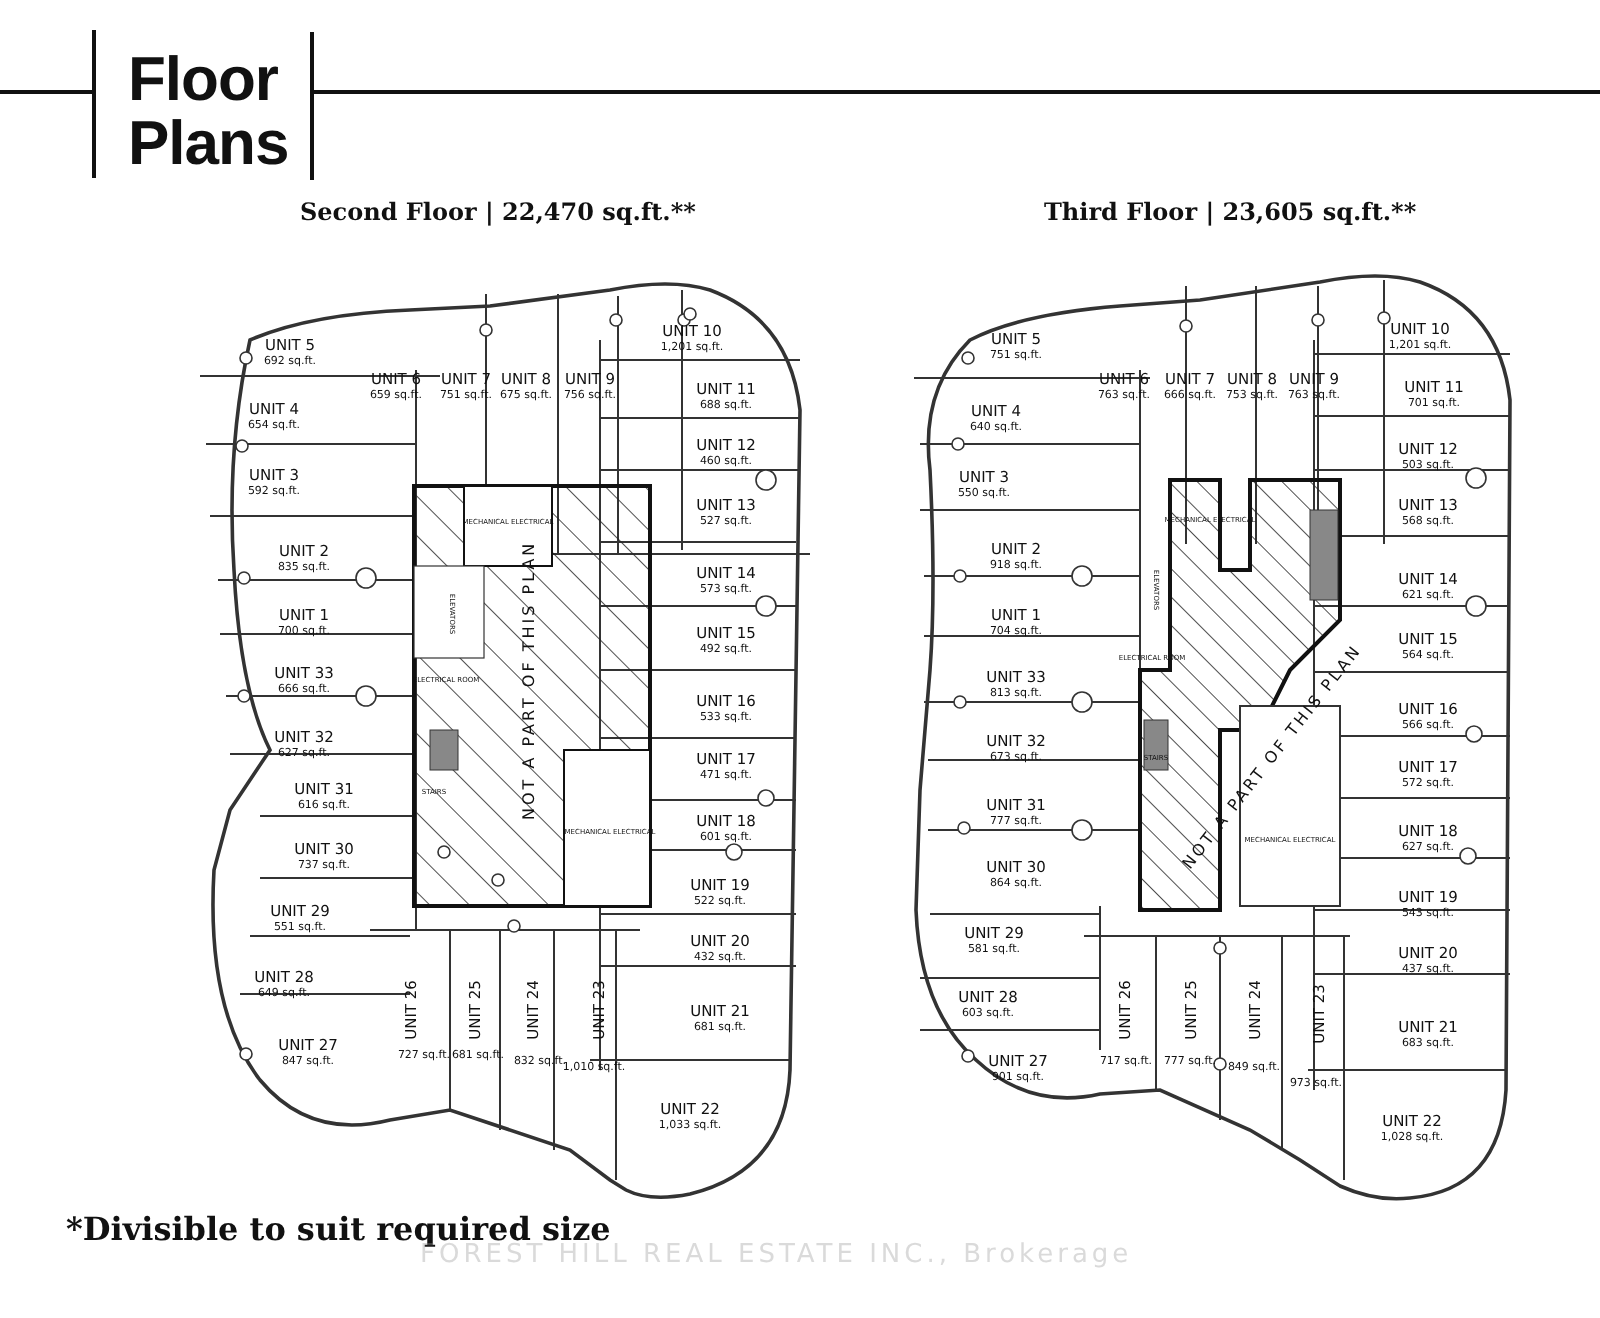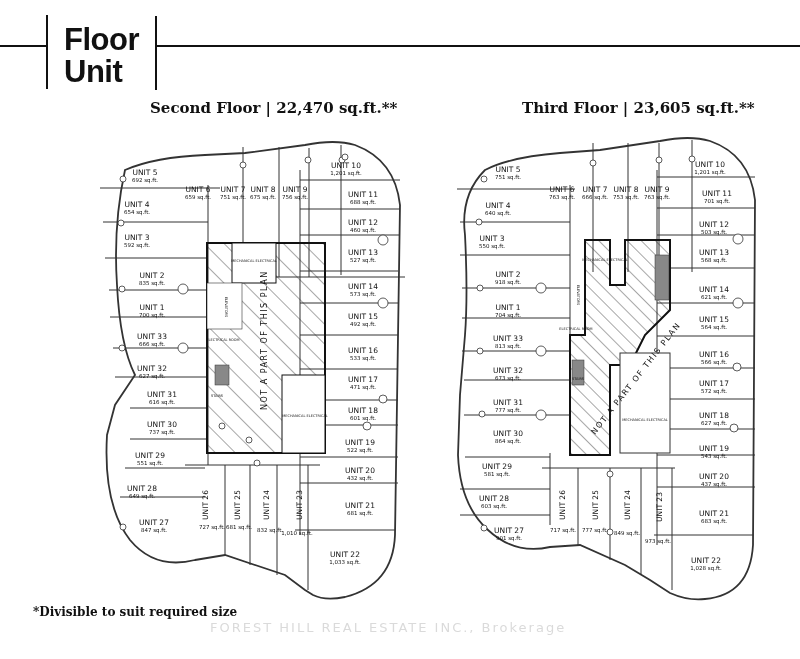--- a/index.html
+++ b/index.html
@@ -2,41 +2,41 @@
 <html><head>
 <meta charset="utf-8">
 <style>
   html, body { margin:0; padding:0; background:#fff; }
   body { width:800px; height:659px; position:relative; overflow:hidden;
          font-family:"DejaVu Serif", serif; color:#111; }
   .rule-h { position:absolute; background:#111; height:2px; }
   .rule-v { position:absolute; background:#111; width:2px; }
   #hdr-title { position:absolute; left:64px; top:24px; font-family:Liberation Sans, sans-serif;
                font-weight:bold; font-size:31px; line-height:32px; letter-spacing:-0.5px; }
-  .floor-title { position:absolute; font-weight:bold; font-size:15px; top:99px;
+  .floor-title { position:absolute; font-weight:bold; font-size:12px; top:99px;
                  font-family:"DejaVu Serif", serif; white-space:nowrap; }
   svg.plan { position:absolute; top:135px; }
   .unit-lbl { font-family:"DejaVu Sans", sans-serif; font-size:7.5px; fill:#111; text-anchor:middle; }
   .unit-sz  { font-family:"DejaVu Sans", sans-serif; font-size:5.5px; fill:#111; text-anchor:middle; }
   .core-txt { font-family:"DejaVu Sans", sans-serif; font-size:3.5px; fill:#111; text-anchor:middle; }
   .npotp { font-family:"DejaVu Sans", sans-serif; font-size:8px; fill:#111; letter-spacing:1.5px; }
-  .note { position:absolute; left:33px; font-weight:bold; font-size:12px; font-family:"DejaVu Serif", serif; white-space:nowrap; }
+  .note { position:absolute; left:33px; font-weight:bold; font-size:16px; font-family:"DejaVu Serif", serif; white-space:nowrap; }
   #watermark { position:absolute; left:210px; top:620px; font-family:"DejaVu Sans", sans-serif;
                font-size:13px; color:rgba(150,150,150,0.35); letter-spacing:2px; white-space:nowrap; }
 </style>
 </head>
 <body>
 
 <div class="rule-h" style="left:0;top:45px;width:47px;"></div>
 <div class="rule-v" style="left:46px;top:15px;height:74px;"></div>
 <div class="rule-v" style="left:155px;top:16px;height:74px;"></div>
 <div class="rule-h" style="left:156px;top:45px;width:644px;"></div>
 <div id="hdr-title">
   <div>Floor</div>
-  <div>Unit</div>
+  <div>Plans</div>
 </div>
 
 <div class="floor-title" style="left:150px;">Second Floor | 22,470 sq.ft.**</div>
 <div class="floor-title" style="left:522px;">Third Floor | 23,605 sq.ft.**</div>
 
 <svg class="plan" style="left:95px;" width="320" height="470" viewBox="0 0 320 470">
   <defs>
     <pattern id="hatchA" patternUnits="userSpaceOnUse" width="14" height="14" patternTransform="rotate(-45)">
       <line x1="0" y1="0" x2="0" y2="14" stroke="#222" stroke-width="0.8"></line>
     </pattern>

